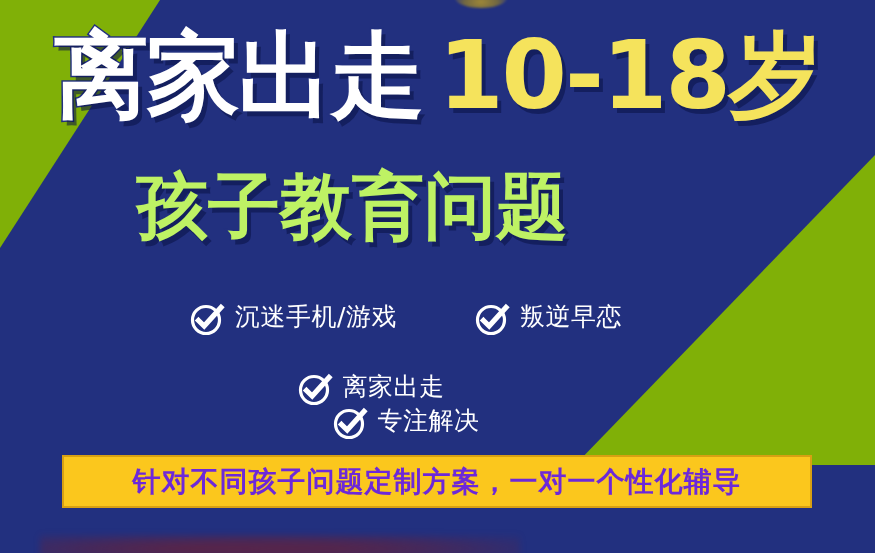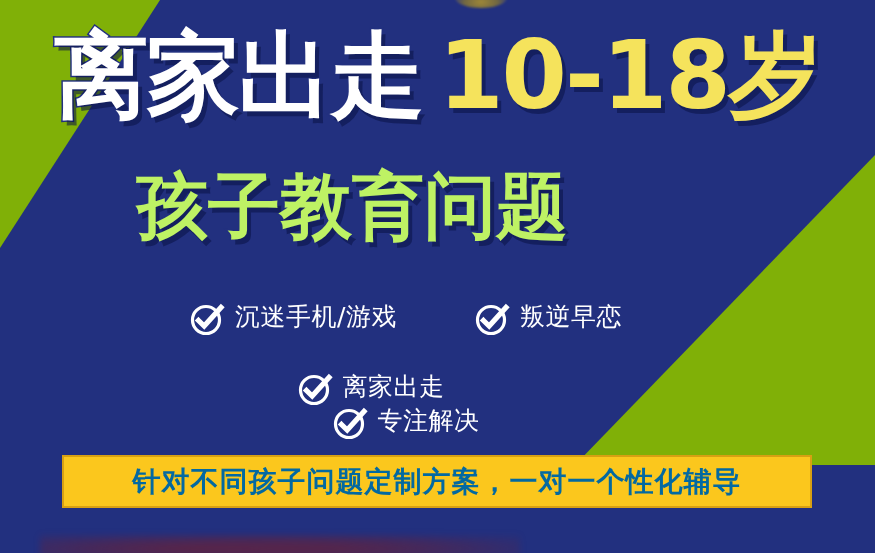--- a/index.html
+++ b/index.html
@@ -89,21 +89,21 @@
   }
 
   
   .banner{
     position:absolute;left:62px;top:455px;width:750px;height:53px;
     background:#fbc71d;border:2px solid #d8a012;
     box-sizing:border-box;
     display:flex;align-items:center;justify-content:center;
   }
   .banner-text{
-    color:#0369a1;font-size:28px;font-weight:bold;letter-spacing:1px;
+    color:#6d28d9;font-size:28px;font-weight:bold;letter-spacing:1px;
     white-space:nowrap;
   }
 </style>
 </head>
 <body>
 
 <div class="poster">
 
   <div class="wedge wedge-left"></div>
   <div class="wedge wedge-right"></div>

